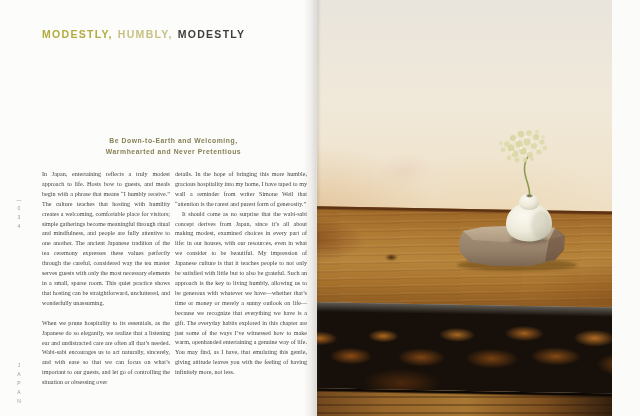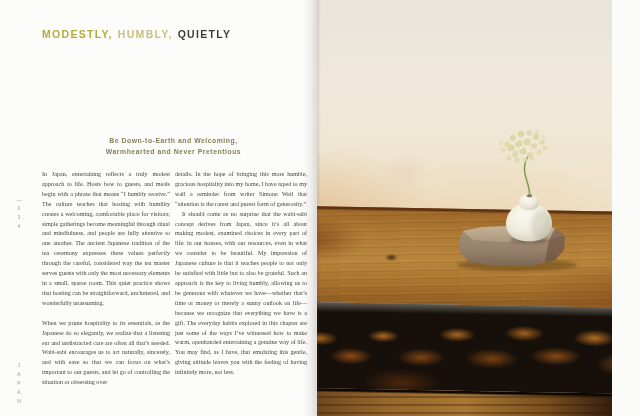--- a/index.html
+++ b/index.html
@@ -75,21 +75,21 @@
       repeating-linear-gradient(179deg, rgba(40,20,8,.32) 0 2px, transparent 2px 8px),
       linear-gradient(90deg,#6b431c 0%,#96662a 25%,#a87733 50%,#7c4f1e 75%,#3a2410 94%,#241608 100%);}
   .photo-svg{position:absolute;left:0;top:0;}
 </style>
 </head>
 <body>
 
 <div class="page-left">
 
   <div class="title">
-    <span class="w" style="color: rgb(177, 172, 61);">MODESTLY,</span><span class="w" style="color: rgb(199, 193, 131);">HUMBLY,</span><span class="w" style="color: rgb(62, 61, 57);">QUIETLY</span>
+    <span class="w" style="color: rgb(177, 172, 61);">MODESTLY,</span><span class="w" style="color: rgb(199, 193, 131);">HUMBLY,</span><span class="w" style="color: rgb(62, 61, 57);">MODESTLY</span>
   </div>
 
   <div class="subtitle" style="color: rgb(133, 127, 85);">
     <div>Be Down-to-Earth and Welcoming,</div>
     <div>Warmhearted and Never Pretentious</div>
   </div>
 
   <div class="bodycols">
     <div class="col col1">
       <p>In Japan, entertaining reflects a truly modest approach to life. Hosts bow to guests, and meals begin with a phrase that means “I humbly receive.” The culture teaches that hosting with humility creates a welcoming, comfortable place for visitors; simple gatherings become meaningful through ritual and mindfulness, and people are fully attentive to one another. The ancient Japanese tradition of the tea ceremony expresses these values perfectly through the careful, considered way the tea master serves guests with only the most necessary elements in a small, sparse room. This quiet practice shows that hosting can be straightforward, uncluttered, and wonderfully unassuming.</p>

